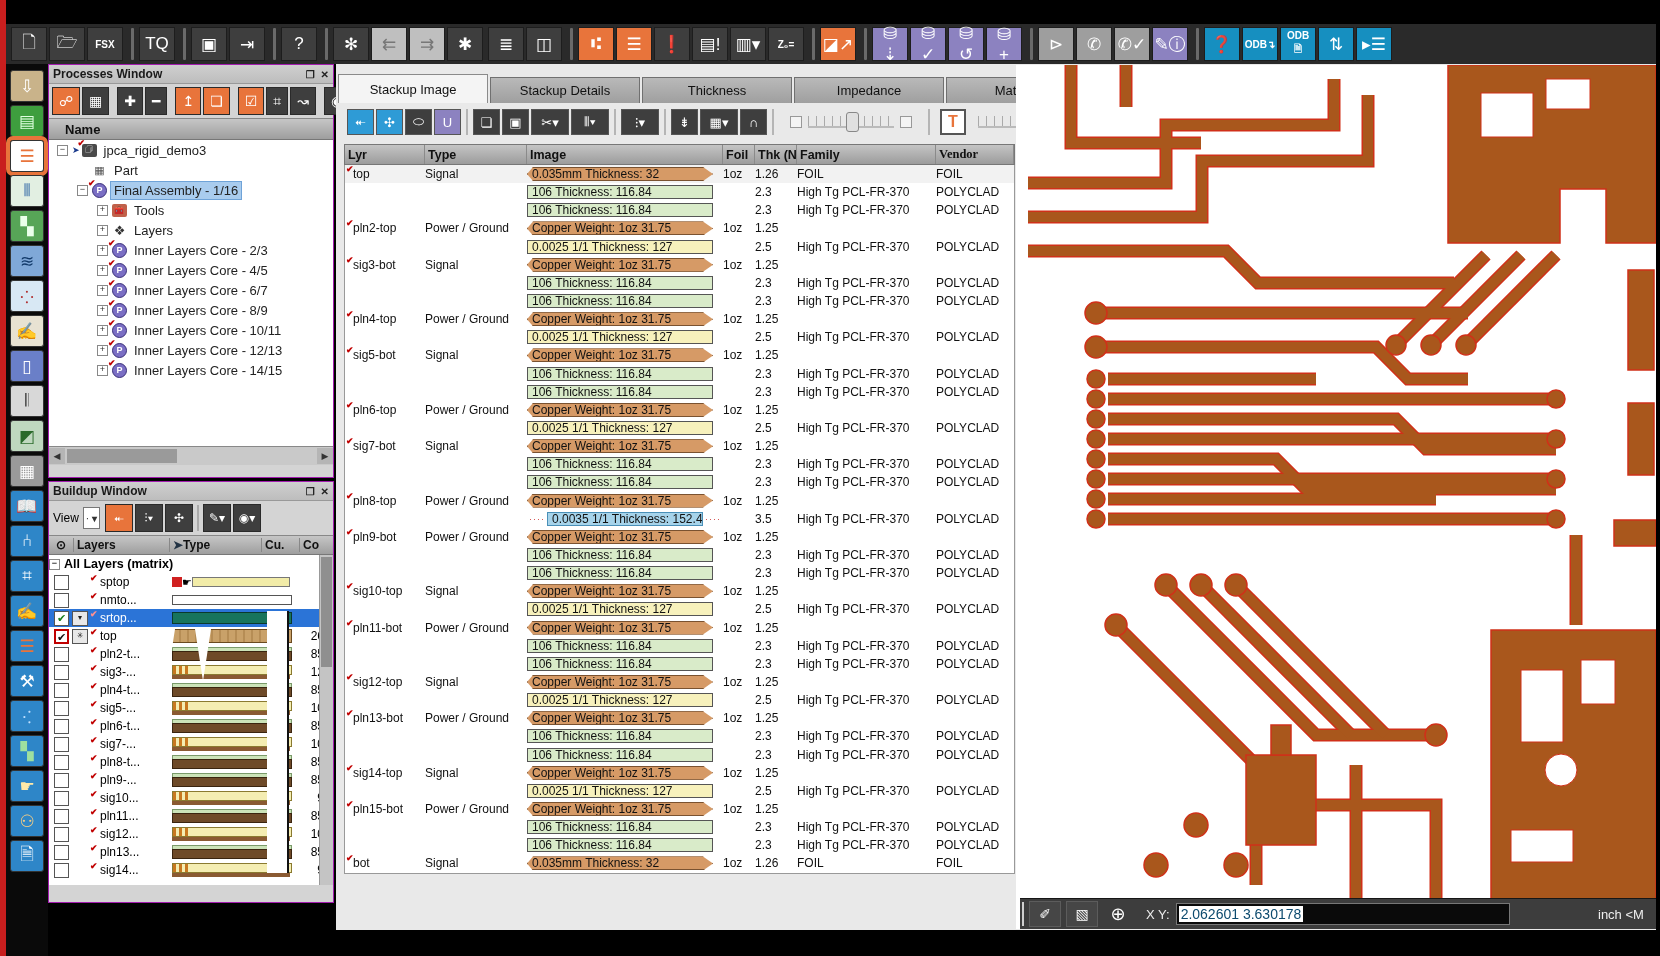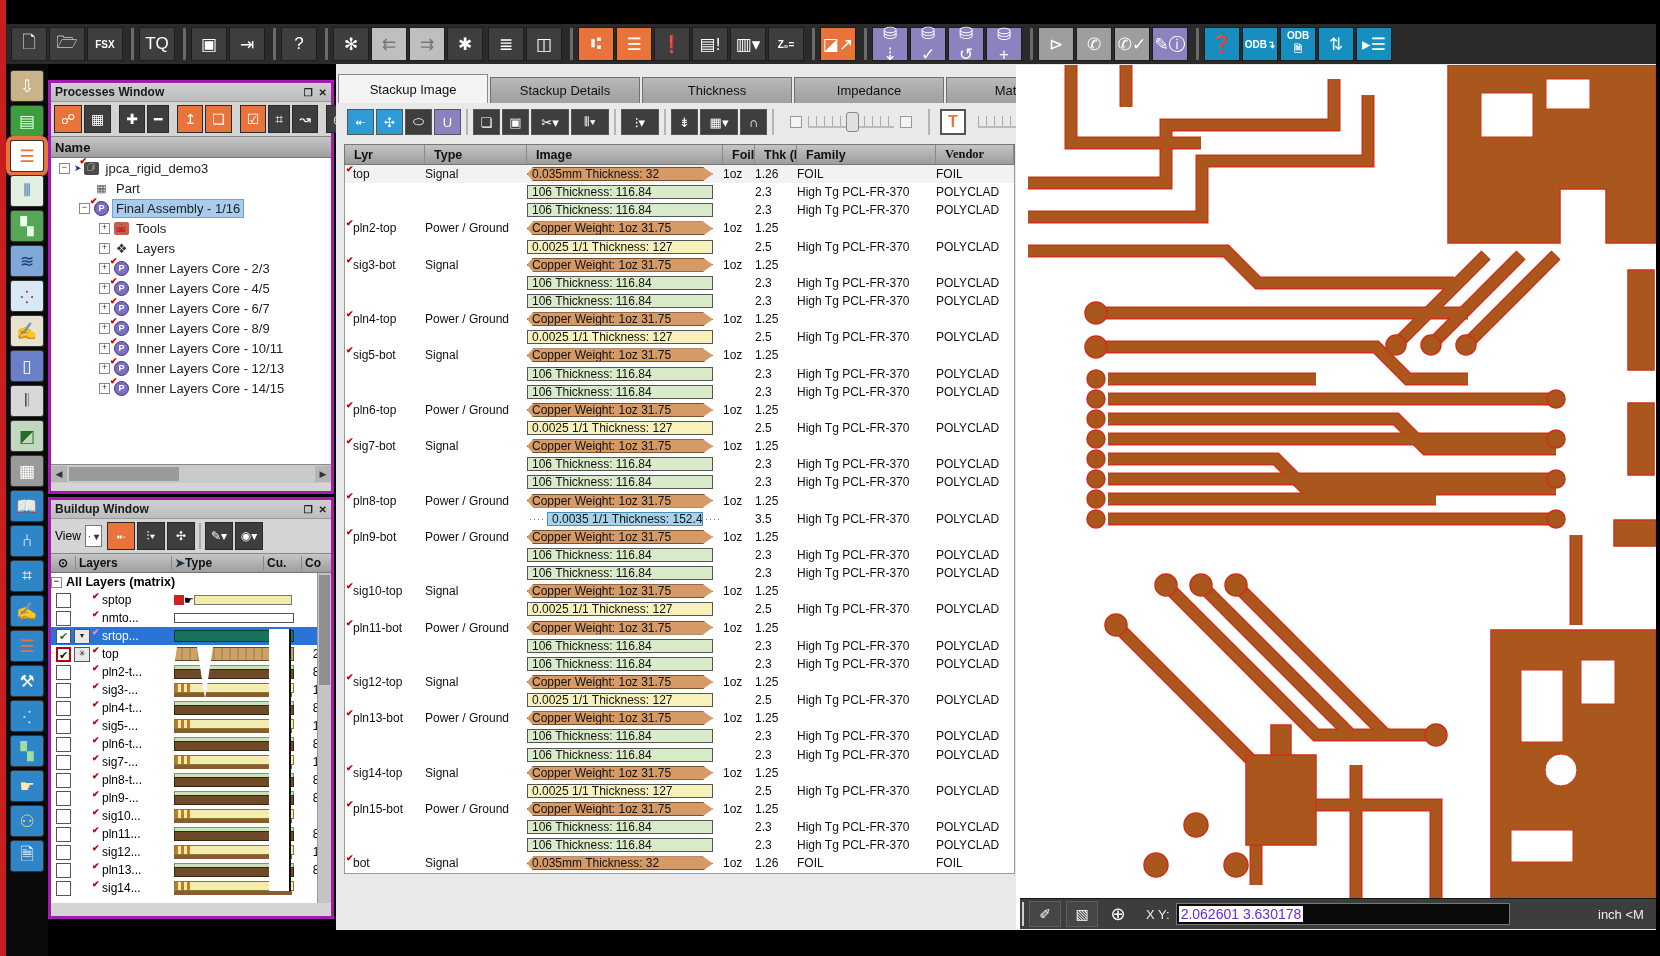--- a/index.html
+++ b/index.html
@@ -24,21 +24,21 @@
   .tb-btn.lite{background:#BFBFBF;color:#777;}
   .tb-btn .sm{font-size:10px;font-weight:bold;letter-spacing:0;}
 
   
   #sidebar{left:6px;top:64px;width:42px;height:892px;background:#0A0A0A;display:flex;flex-direction:column;align-items:center;padding-top:6px;box-sizing:border-box;}
   .sb-btn{width:34px;height:32px;margin-bottom:3px;border-radius:3px;display:flex;align-items:center;justify-content:center;
     font-size:17px;color:#fff;border:1px solid #333;box-sizing:border-box;cursor:pointer;flex:0 0 auto;}
   .sb-btn.active{outline:4px solid #E8743B;background:#E8743B;}
 
   
-  .panel{background:#D4D4D4;border:3px solid #a21caf;box-sizing:border-box;margin-top:16px;}
+  .panel{background:#D4D4D4;border:1px solid #a21caf;box-sizing:border-box;}
   .ptitle{height:18px;background:linear-gradient(#CFCFCF,#BDBDBD);display:flex;align-items:center;font-size:12px;font-weight:bold;color:#1a1a1a;padding:0 4px;border-bottom:1px solid #999;}
   .ptitle .sp{flex:1;}
   .ptitle .wbtn{font-size:10px;color:#222;margin-left:6px;cursor:pointer;}
   .ptoolbar{display:flex;align-items:center;padding:2px 2px;background:#D4D4D4;}
   .p-btn{width:28px;height:28px;margin:1px;border:1px solid #2a2a2a;background:#3E3E3E;color:#fff;display:flex;align-items:center;justify-content:center;font-size:14px;cursor:pointer;box-sizing:border-box;}
   .p-btn.orange{background:#E8743B;}
   .p-sep{width:2px;height:26px;background:#aaa;margin:0 3px;}
   .colhead{background:linear-gradient(#C6C6C6,#9E9E9E);border-top:1px solid #888;border-bottom:1px solid #777;color:#111;font-weight:bold;font-size:13px;display:flex;align-items:center;}
 
   
@@ -93,21 +93,21 @@
   .st-sep{width:2px;height:26px;background:#b5b5b5;margin:0 4px;}
   .slider{display:flex;align-items:center;margin:0 6px;}
   .slider .sbox{width:10px;height:10px;border:1px solid #999;background:#f4f4f4;margin:0 6px;}
   .slider .ticks{width:86px;height:10px;background:repeating-linear-gradient(90deg,#aaa 0 1px,transparent 1px 8px);position:relative;border-bottom:2px solid #bbb;}
   .slider .handle{position:absolute;top:-4px;left:38px;width:11px;height:18px;background:#E0E0E0;border:1px solid #888;border-radius:3px;}
   .tbtn-orange{width:22px;height:22px;background:#fff;border:2px solid #555;color:#E8743B;font-weight:bold;display:flex;align-items:center;justify-content:center;margin:0 6px;}
 
   
   #stable{position:absolute;left:8px;top:80px;width:671px;height:730px;font-size:12px;color:#111;}
   #sthead{height:21px;display:flex;background:linear-gradient(#C4C4C4,#9C9C9C);border:1px solid #777;box-sizing:border-box;font-weight:bold;font-size:12.5px;}
-  #sthead .hc{border-right:1px solid #8a8a8a;display:flex;align-items:center;padding-left:9px;overflow:hidden;white-space:nowrap;box-sizing:border-box;}
+  #sthead .hc{border-right:1px solid #8a8a8a;display:flex;align-items:center;padding-left:3px;overflow:hidden;white-space:nowrap;box-sizing:border-box;}
   #stbody{background:#fff;border:1px solid #999;border-top:none;box-sizing:border-box;height:709px;overflow:hidden;}
   .srow{height:18.15px;display:flex;align-items:center;white-space:nowrap;position:relative;}
   .srow.first{background:#F2F2F2;}
   .c-lyr{width:80px;flex:0 0 auto;padding-left:8px;box-sizing:border-box;position:relative;}
   .c-type{width:102px;flex:0 0 auto;}
   .c-img{width:196px;flex:0 0 auto;position:relative;display:flex;align-items:center;}
   .c-foil{width:32px;flex:0 0 auto;}
   .c-thk{width:42px;flex:0 0 auto;}
   .c-fam{width:139px;flex:0 0 auto;}
   .c-ven{width:78px;flex:0 0 auto;}
@@ -119,21 +119,21 @@
   .bar-blue{background:#A6D3EA;border:1px solid #4A90B8;}
   .seldots{color:#D04040;font-size:9px;letter-spacing:1px;margin:0 2px;}
 
   
   #pcb{position:absolute;left:680px;top:1px;width:640px;height:864px;background:#fff;overflow:hidden;}
   #statusbar{position:absolute;left:4px;right:0;bottom:0;height:30px;background:#3D3D3D;border-top:1px solid #161616;display:flex;align-items:center;color:#eee;}
   #statusbar .lsep{width:2px;height:24px;background:#cfcfcf;margin:0 5px 0 2px;}
   .st-ico{width:30px;height:24px;border:1px solid #5c5c5c;background:#464646;display:flex;align-items:center;justify-content:center;font-size:14px;margin-right:5px;color:#fff;}
   #xy-label{font-size:13px;margin:0 6px 0 8px;}
   #xy-field{width:330px;height:20px;background:#0a0a0a;border:1px solid #777;display:flex;align-items:center;padding-left:2px;}
-  #xy-field .selval{background:#fff;color:#6d28d9;font-size:14px;padding:0 2px;white-space:nowrap;text-align:right;}
+  #xy-field .selval{background:#fff;color:#0c4a6e;font-size:14px;padding:0 2px;white-space:nowrap;text-align:right;}
   #units{margin-left:auto;font-size:13px;padding-right:0;white-space:nowrap;width:58px;overflow:hidden;}
 </style>
 </head>
 <body>
 
 <div id="app">
   <div class="abs" id="red-edge"></div>
 
 
   <div class="abs" id="toolbar">
@@ -311,21 +311,21 @@
         <div class="p-sep"></div>
         <button class="p-btn orange">↥</button>
         <button class="p-btn orange">❏</button>
         <div class="p-sep"></div>
         <button class="p-btn orange">☑</button>
         <button class="p-btn ">⌗</button>
         <button class="p-btn ">↝</button>
         <div class="p-sep"></div>
         <button class="p-btn ">◉</button>
       </div>
-    <div class="colhead" style="height:20px;padding-left:4px;">
+    <div class="colhead" style="height:20px;padding-left:16px;">
       <span>Name</span>
     </div>
     <div id="proc-tree">
         <div class="trow-t" style="padding-left: 8px;">
           <span class="texp">−</span>
           <span style="color: rgb(26, 58, 140); font-size: 9px; margin-right: 2px;">➤</span>
           <span class="ticon" style="background: rgb(74, 74, 74); color: rgb(255, 255, 255); border-radius: 2px; font-size: 8px;">🗇<span class="rchk">✔</span></span>
           <span class="tlabel">jpca_rigid_demo3</span>
         </div>
         <div class="trow-t" style="padding-left: 28px;">

